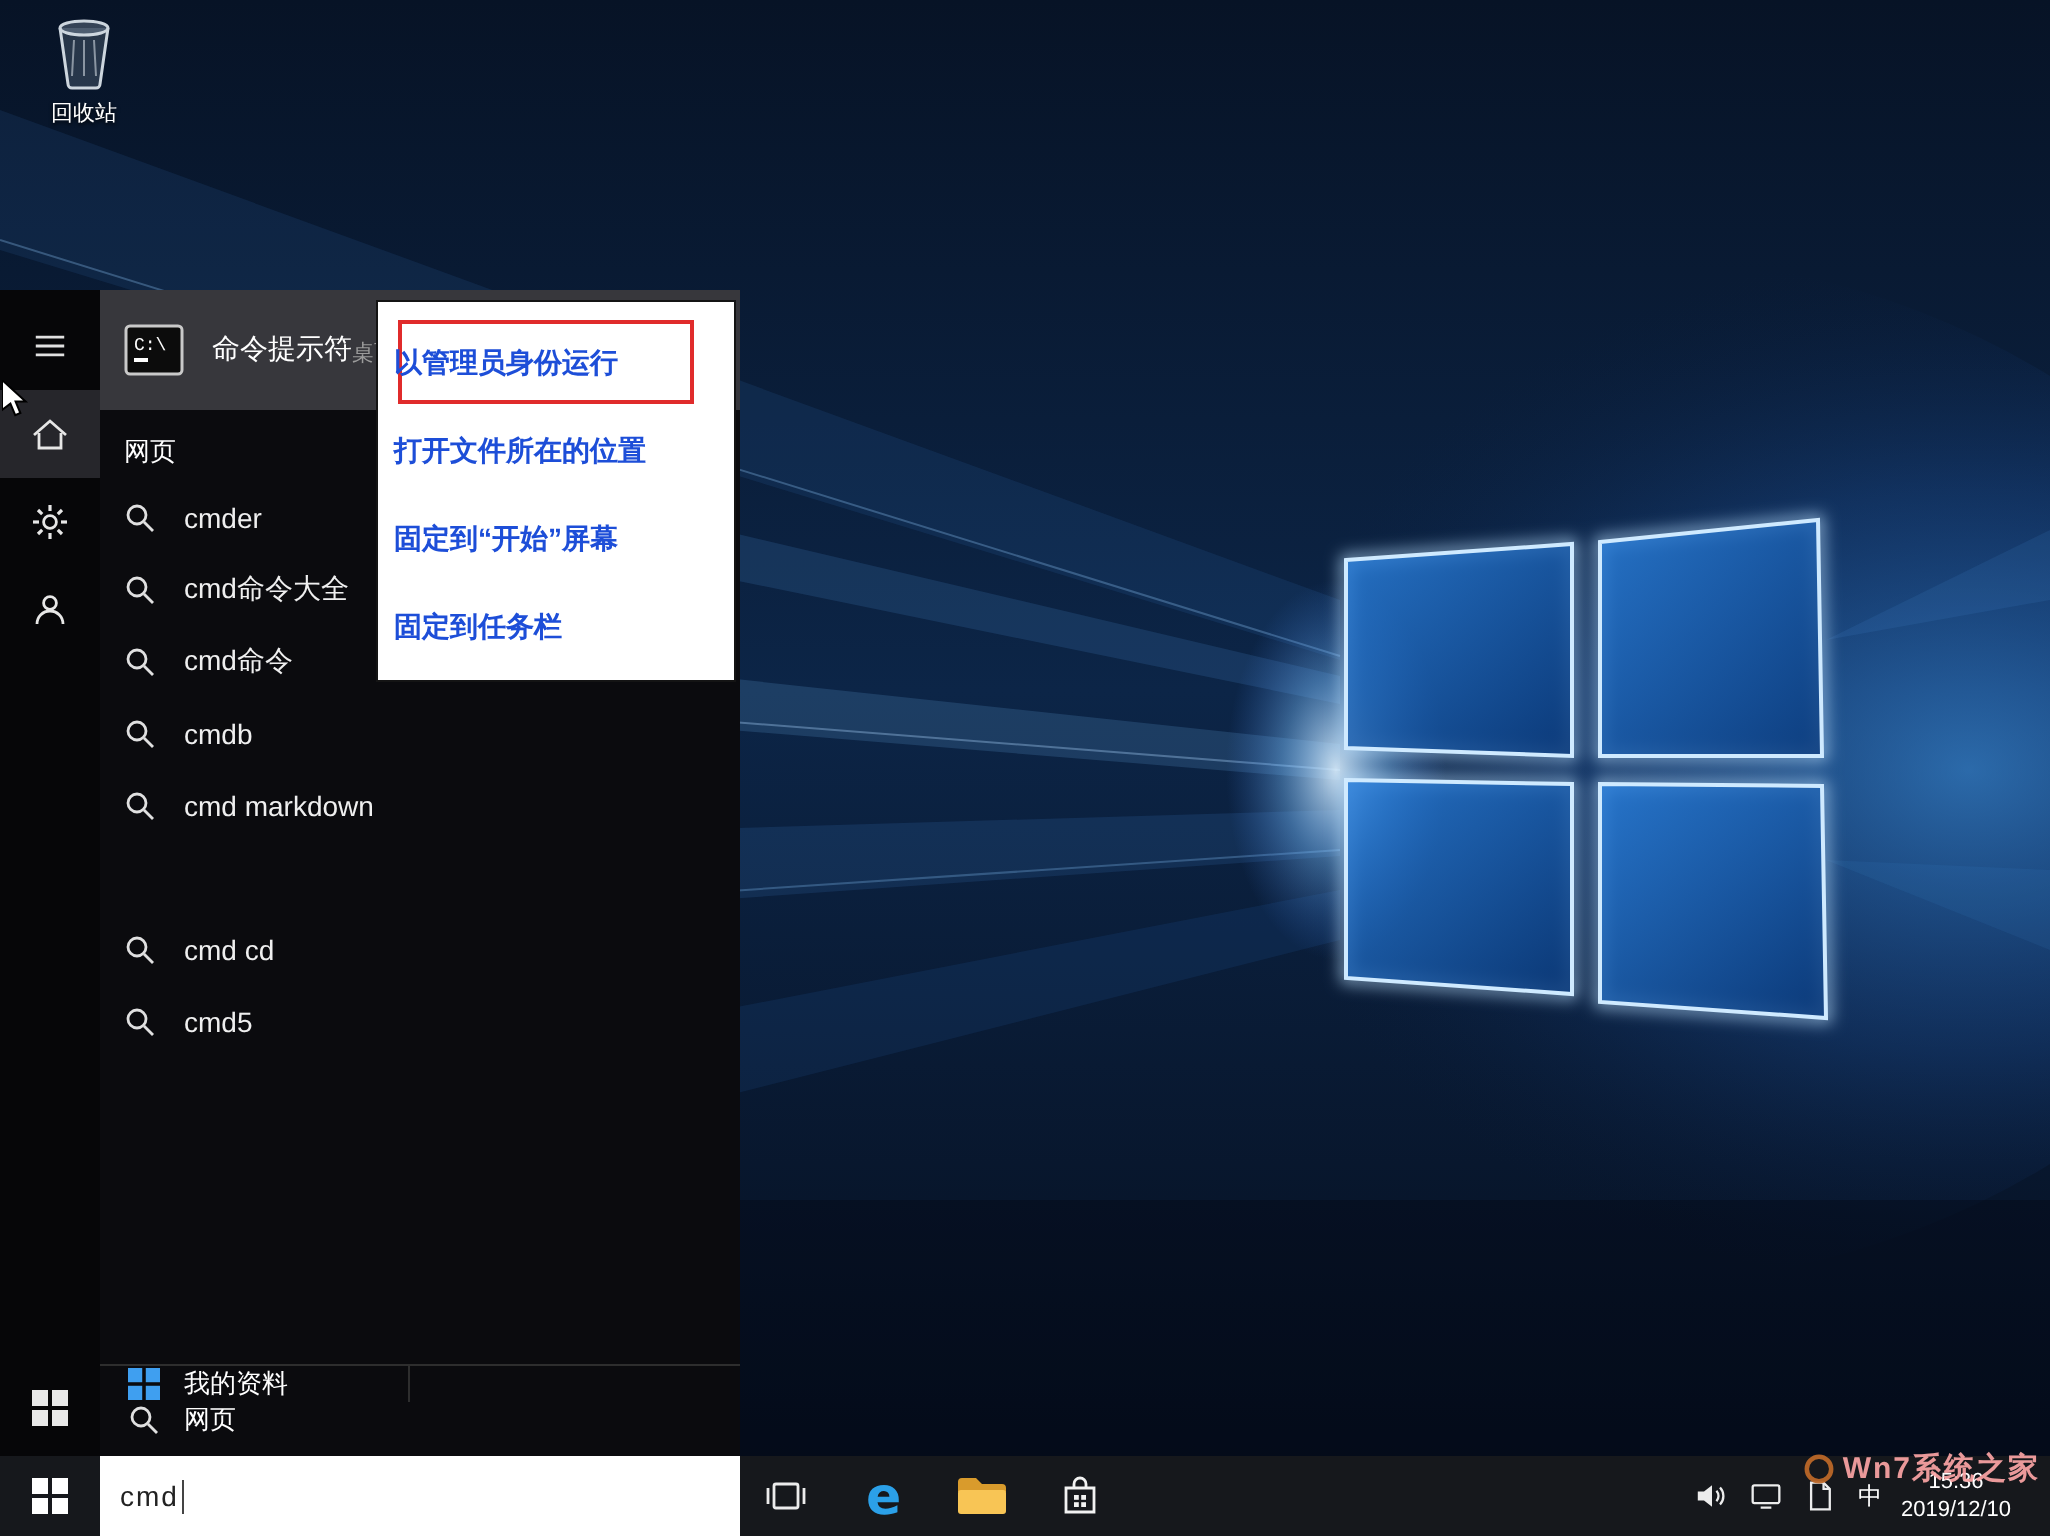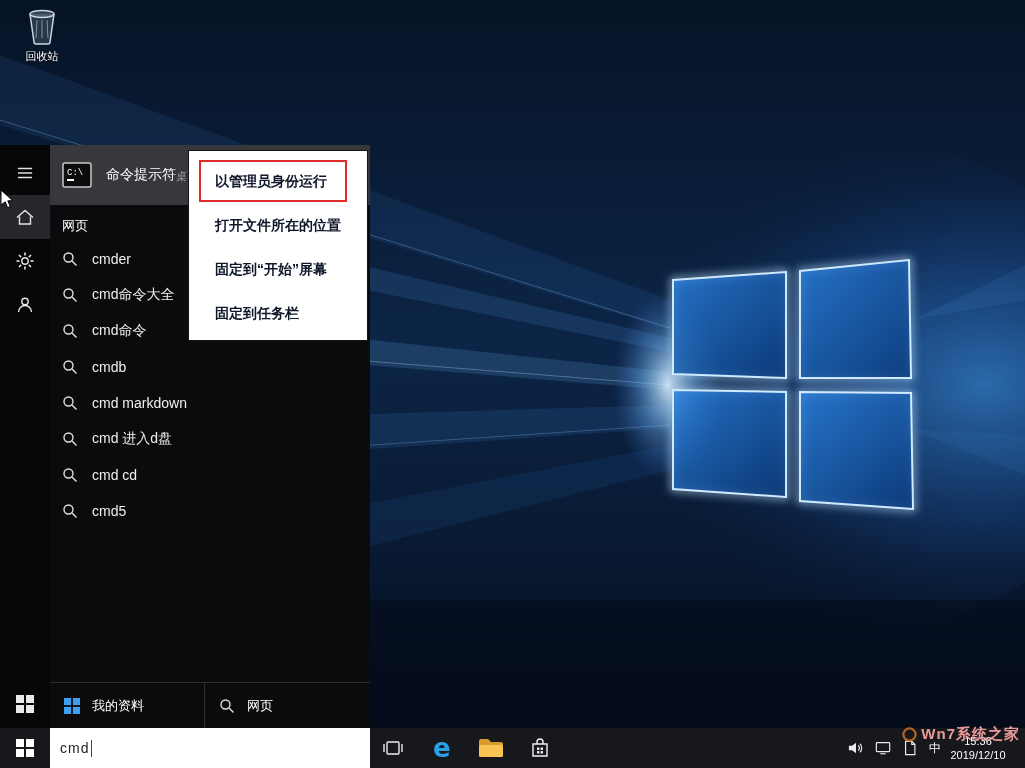--- a/index.html
+++ b/index.html
@@ -28,27 +28,27 @@
   .top-result{position:absolute;left:0;top:0;right:0;height:60px;background:#37373c;display:flex;align-items:center;padding-left:12px;gap:14px;box-sizing:border-box;}
   .tr-text{display:flex;flex-direction:row;}
   .tr-title{font-size:14px;color:#fff;}
   .tr-sub{font-size:11px;color:#9c9c9c;margin-top:3px;}
 
   .section-header{position:absolute;left:12px;top:72px;font-size:13px;color:#fff;}
 
   .suggestion{position:absolute;left:0;right:0;height:36px;display:flex;align-items:center;gap:14px;padding-left:12px;color:#efefef;font-size:14px;box-sizing:border-box;}
   .icon16{width:16px;height:16px;color:#e0e0e0;flex:none;}
 
-  .footer{position:absolute;left:0;right:0;bottom:0;height:45px;border-top:1px solid #2e2e2e;display:flex;align-items:stretch;}
+  .footer{position:absolute;left:0;right:0;bottom:0;height:45px;border-top:1px solid #2e2e2e;display:flex;align-items:stretch;flex-direction:column;}
   .footer-btn{display:flex;align-items:center;gap:12px;padding:0 14px;color:#fff;font-size:13px;}
   .footer-btn.first{width:155px;box-sizing:border-box;border-right:1px solid #2e2e2e;}
 
   
   .context-menu{position:absolute;left:188px;top:150px;width:180px;height:191px;background:#fff;border:1px solid #141414;z-index:40;box-sizing:border-box;}
-  .menu-item{position:absolute;left:0;right:0;height:34px;line-height:34px;padding-left:26px;font-size:14px;font-weight:bold;color:#0f172a;box-sizing:border-box;}
+  .menu-item{position:absolute;left:0;right:0;height:34px;line-height:34px;padding-left:8px;font-size:14px;font-weight:bold;color:#1d4ed8;box-sizing:border-box;}
   .red-box{position:absolute;left:10px;top:9px;width:148px;height:42px;border:2px solid #e02b2b;box-sizing:border-box;}
 
   
   .taskbar{position:absolute;left:0;top:728px;width:1025px;height:40px;background:#16181c;z-index:30;}
   .start-btn{position:absolute;left:0;top:0;width:50px;height:40px;display:flex;align-items:center;justify-content:center;color:#fff;}
   .tb-icon{position:absolute;top:0;width:44px;height:40px;display:flex;align-items:center;justify-content:center;}
   .tray{position:absolute;right:84px;top:0;height:40px;display:flex;align-items:center;gap:11px;color:#ececec;}
   .tray .icon16{color:#ececec;}
   .ime{font-size:12px;color:#fff;}
   .clock{position:absolute;right:12px;top:6px;width:70px;text-align:center;font-size:11px;color:#fff;line-height:14px;}
@@ -253,26 +253,20 @@
             <use href="#i-mag"></use>
           </svg>
         <span>cmdb</span>
       </div>
       <div class="suggestion" style="top:240px">
         <svg class="icon16">
             <use href="#i-mag"></use>
           </svg>
         <span>cmd markdown</span>
       </div>
-      <div class="suggestion" style="top:276px">
-        <svg class="icon16">
-            <use href="#i-mag"></use>
-          </svg>
-        <span>cmd 进入d盘</span>
-      </div>
       <div class="suggestion" style="top:312px">
         <svg class="icon16">
             <use href="#i-mag"></use>
           </svg>
         <span>cmd cd</span>
       </div>
       <div class="suggestion" style="top:348px">
         <svg class="icon16">
             <use href="#i-mag"></use>
           </svg>

